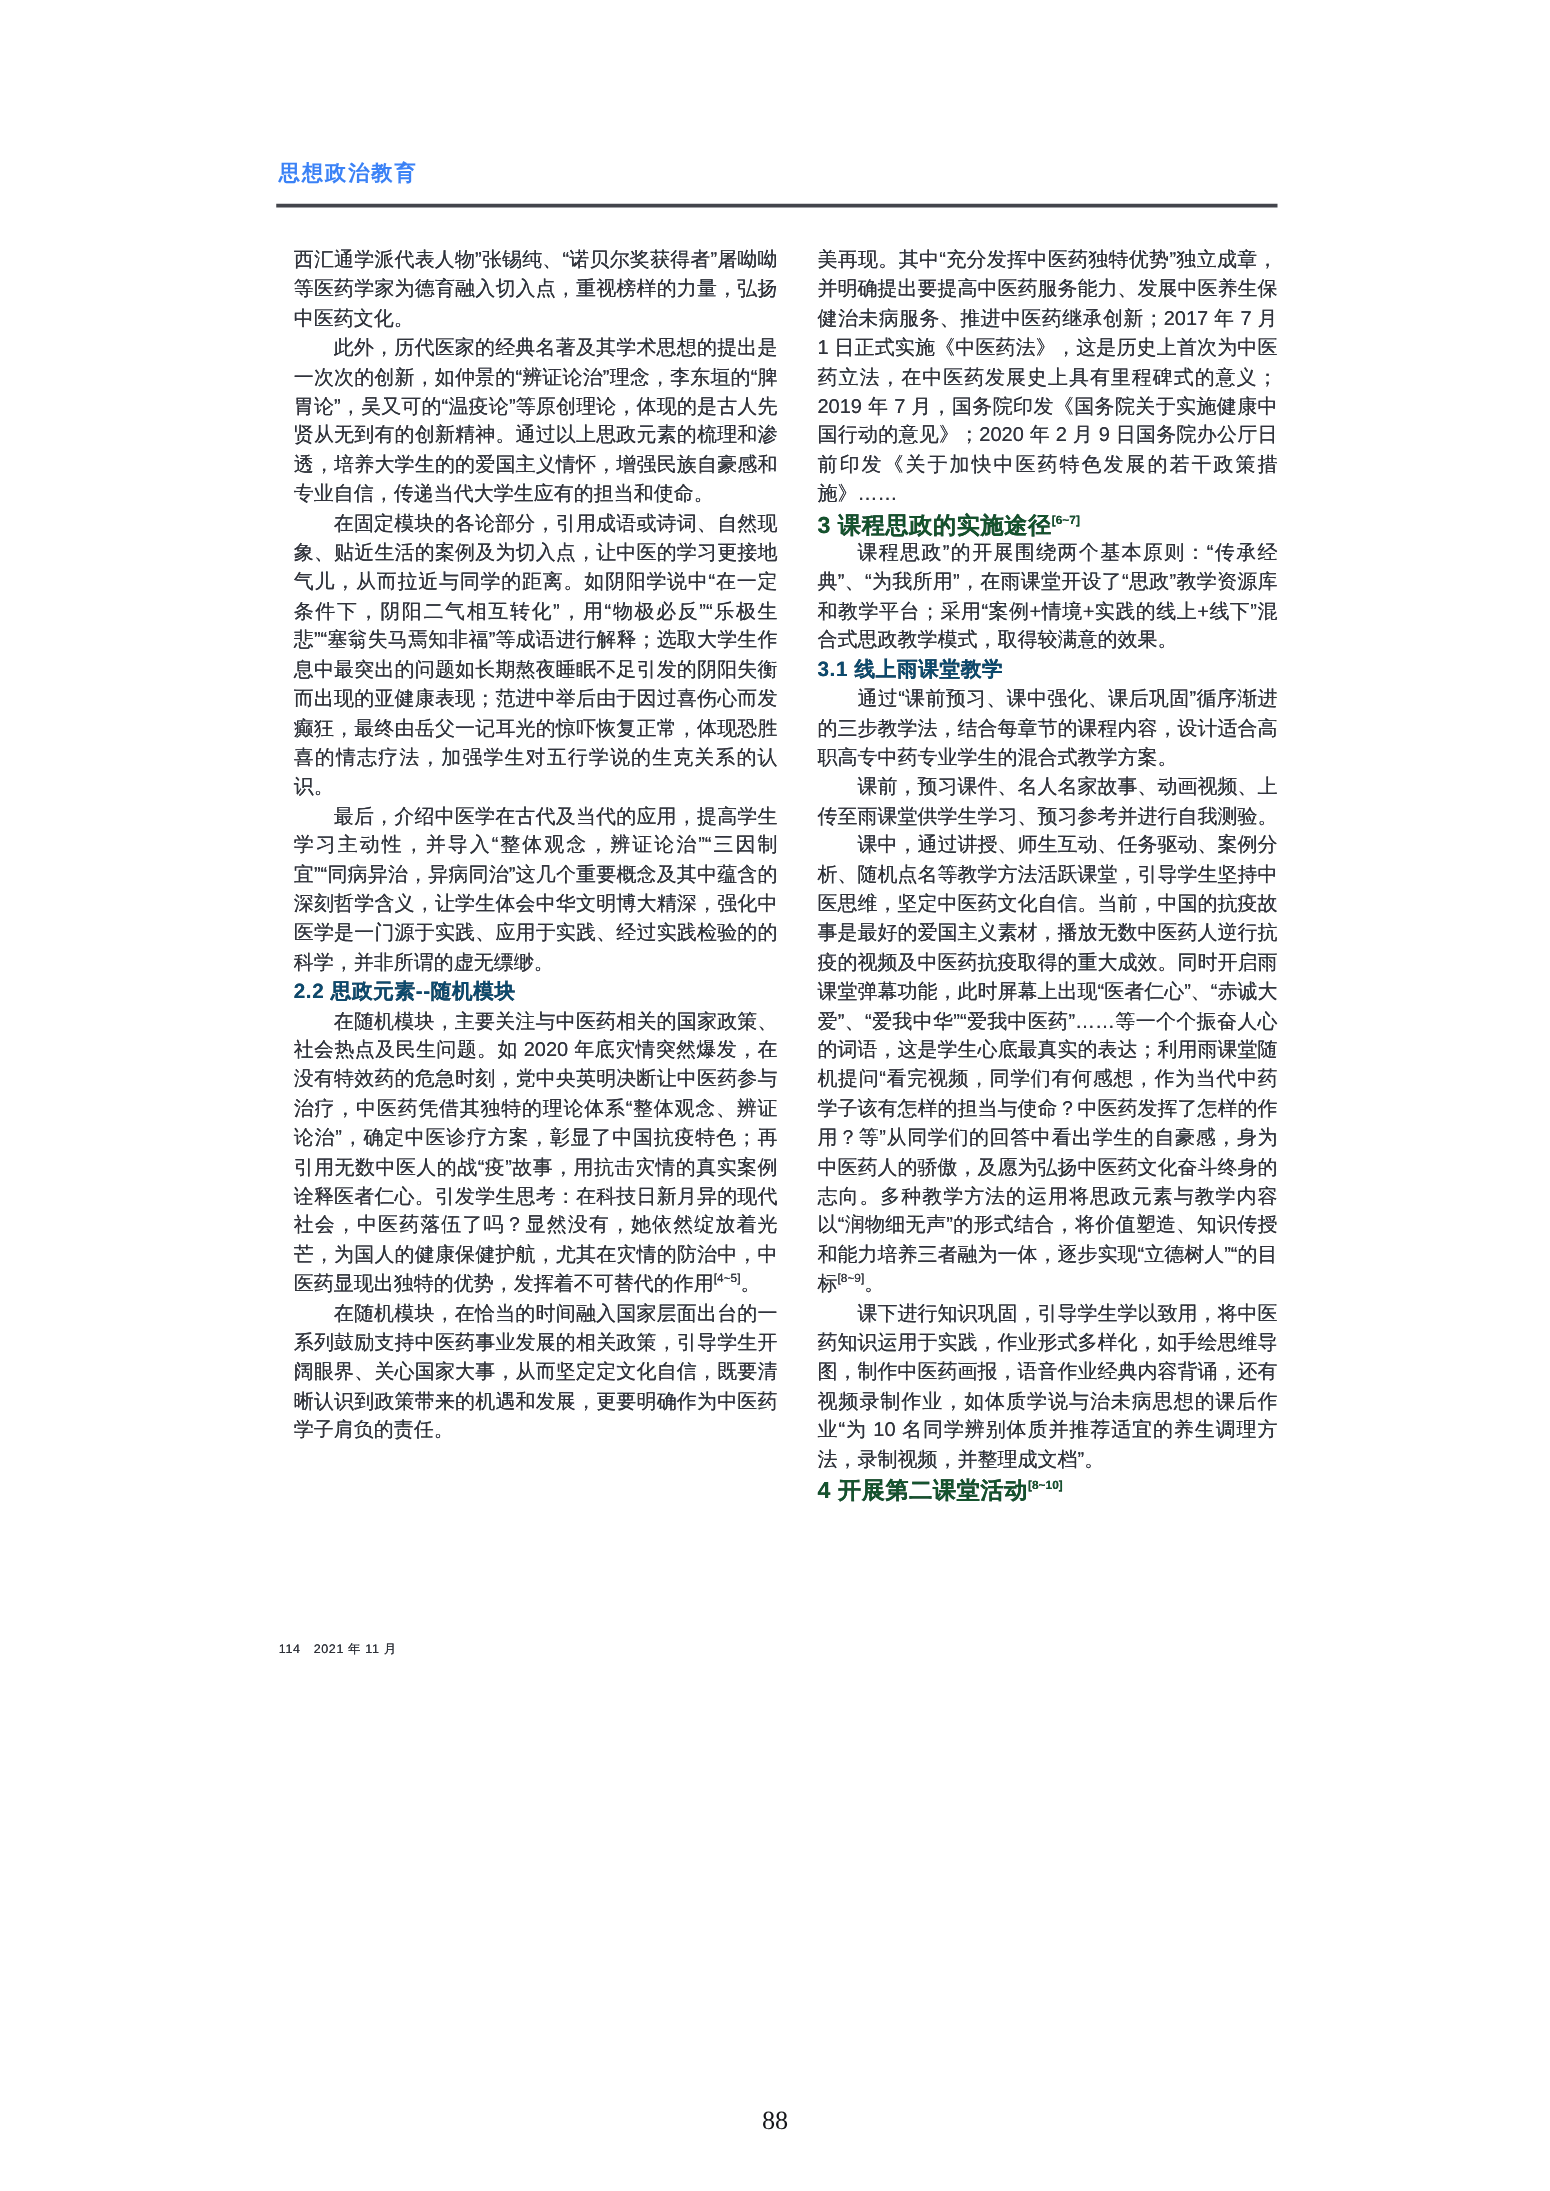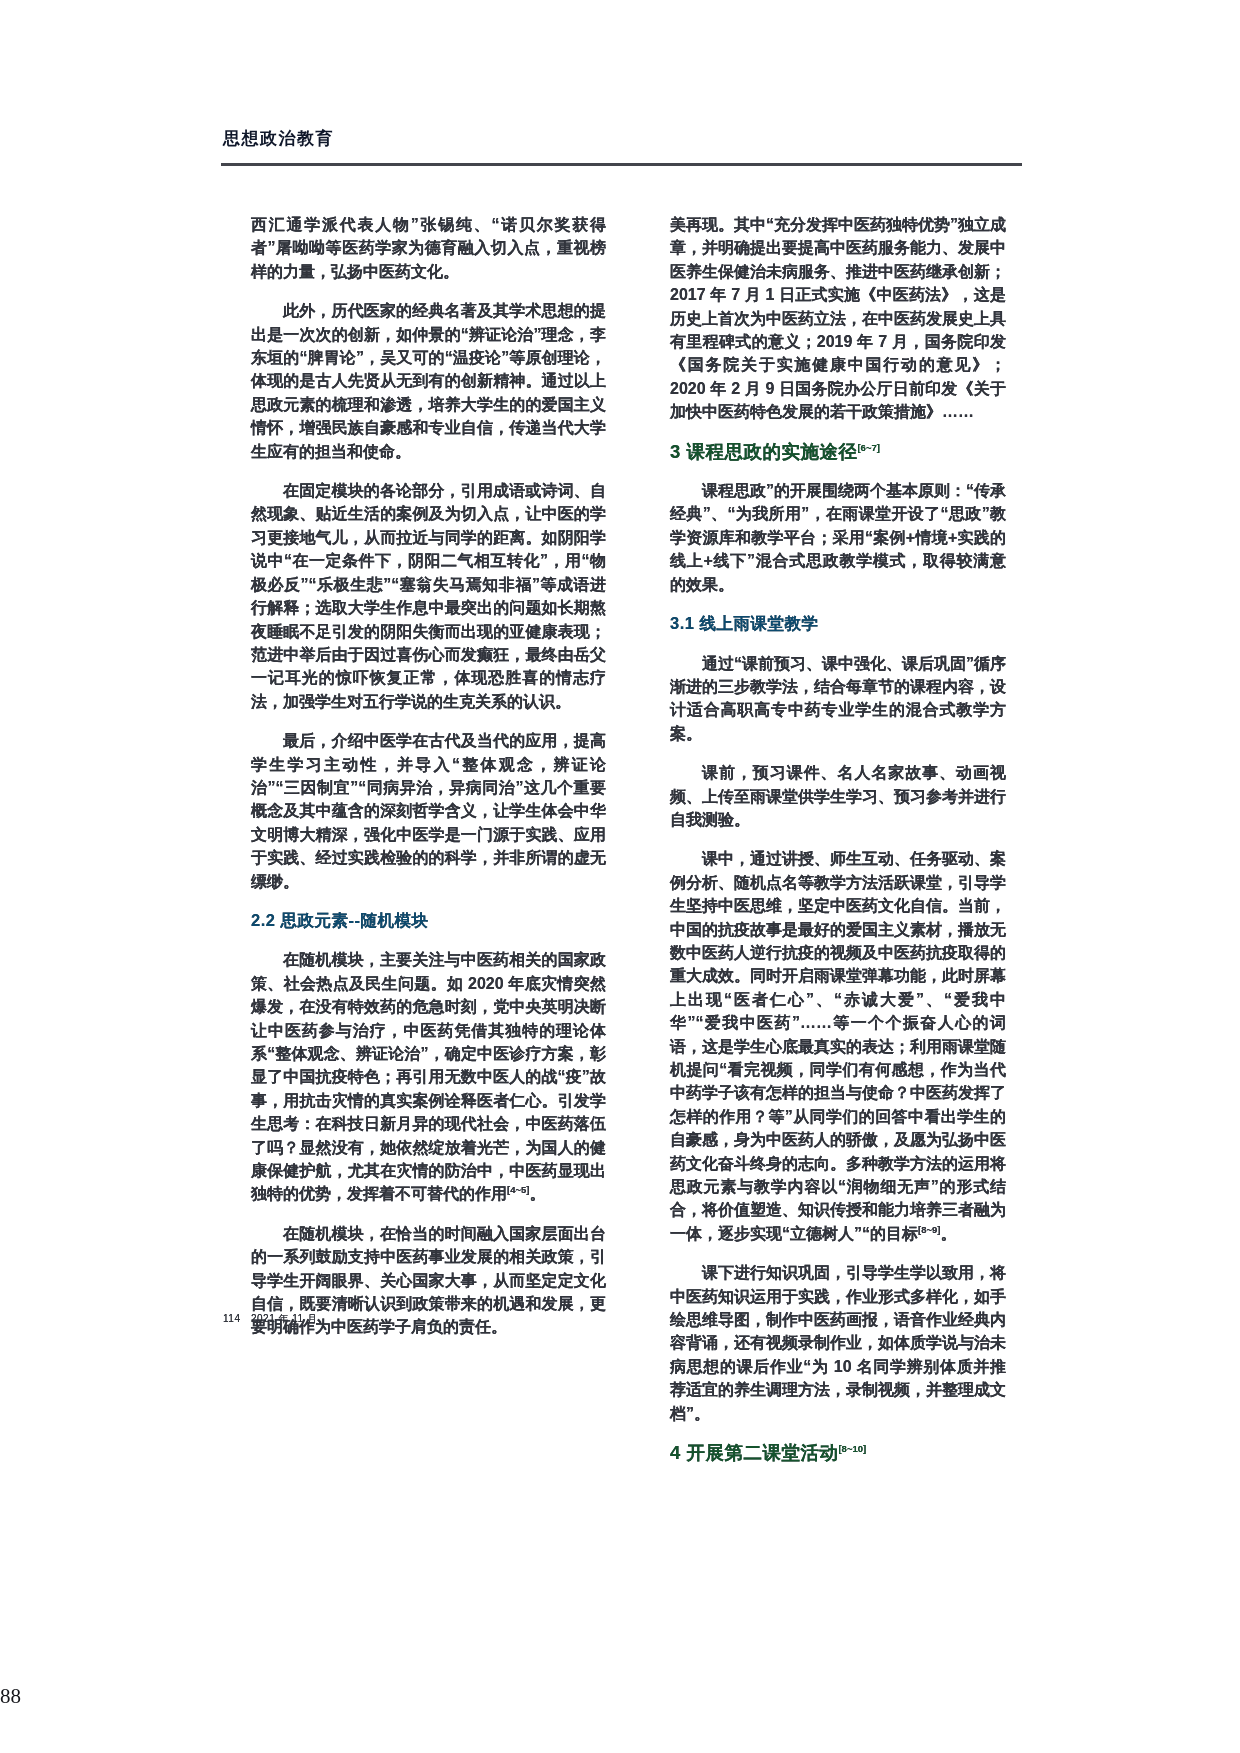--- a/index.html
+++ b/index.html
@@ -9,41 +9,41 @@
     font-family:"Liberation Sans","DejaVu Sans",sans-serif;
     color:#2e3138;
     position:relative;
     overflow:hidden;
   }
   .scan-page{position:absolute;inset:0;background:#ffffff;}
 
   .header-label{
     position:absolute;left:223px;top:127px;
     font-size:17px;font-weight:600;letter-spacing:1.5px;
-    color:#0f172a;
+    color:#3b82f6;
   }
   .header-rule{
     position:absolute;left:221px;top:163px;
     width:801px;height:2.5px;background:#43454c;
   }
 
   .columns{
     position:absolute;left:235px;top:197px;
     width:787px;display:flex;gap:32px;
   }
   .col{
     font-size:16px;line-height:23.4px;
     text-align:justify;
     color:#31343c;
     text-shadow:0 0 .4px #3a3d46;
   }
   .col-left{width:387px;}
   .col-right{width:368px;}
 
-  .col p{margin:16px;padding:0;font-weight:bold;}
+  .col p{margin:0;padding:0;}
   .p-cont{text-indent:0;}
   .p-ind{text-indent:32px;}
 
   .h-sub{
     font-weight:700;font-size:16.5px;
     margin:2px 0 2px 0;color:#0c4a6e;
     letter-spacing:.5px;
   }
   .h-main{
     font-weight:600;font-size:18.5px;
@@ -56,21 +56,21 @@
   }
 
   .footer-info{
     position:absolute;left:223px;top:1312px;
     font-size:10px;color:#2e3138;
     white-space:pre-wrap;letter-spacing:.5px;
     text-shadow:0 0 .4px #3a3d46;
   }
   .page-number{
     position:absolute;left:0;top:1684px;width:1240px;
-    text-align:left;
+    text-align:center;
     font-family:"Liberation Serif","DejaVu Serif",serif;
     font-size:21px;color:#15161a;
   }
 </style>
 </head>
 <body>
 
 <div class="scan-page">
 
   <div class="header-label">思想政治教育</div>

